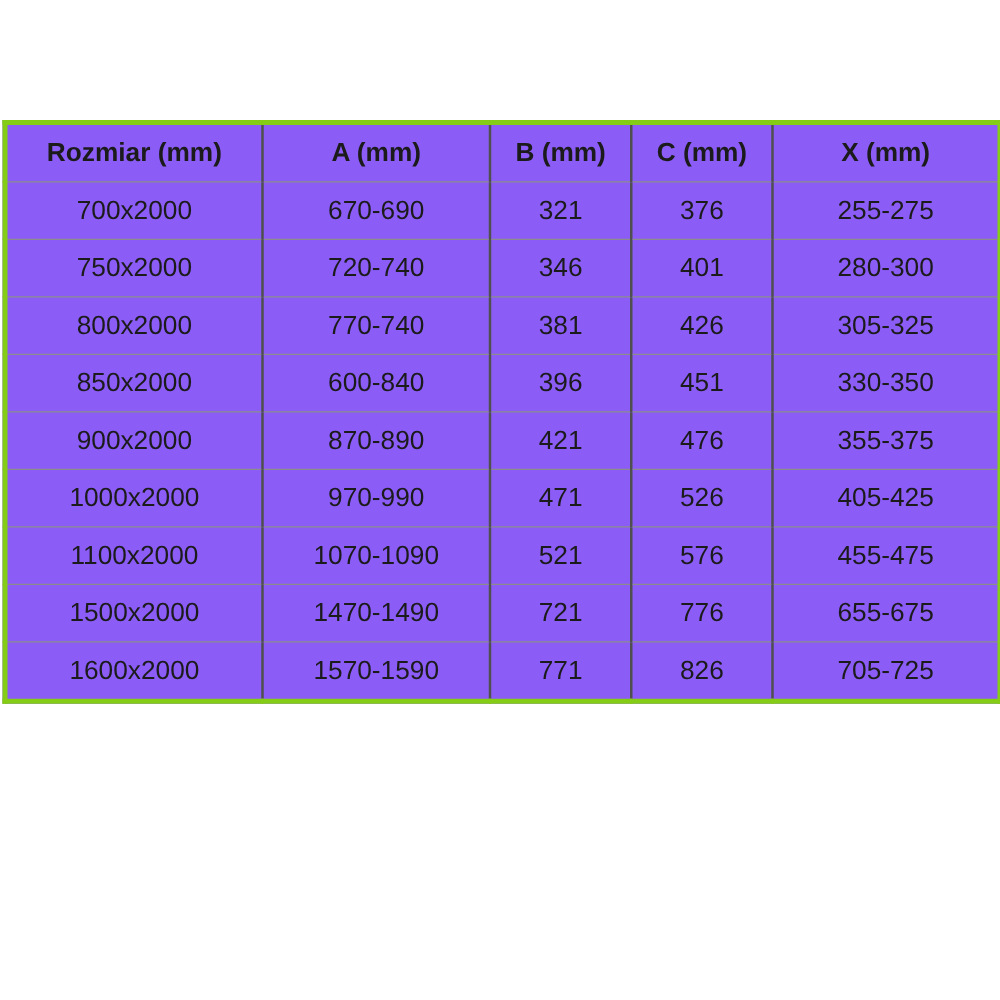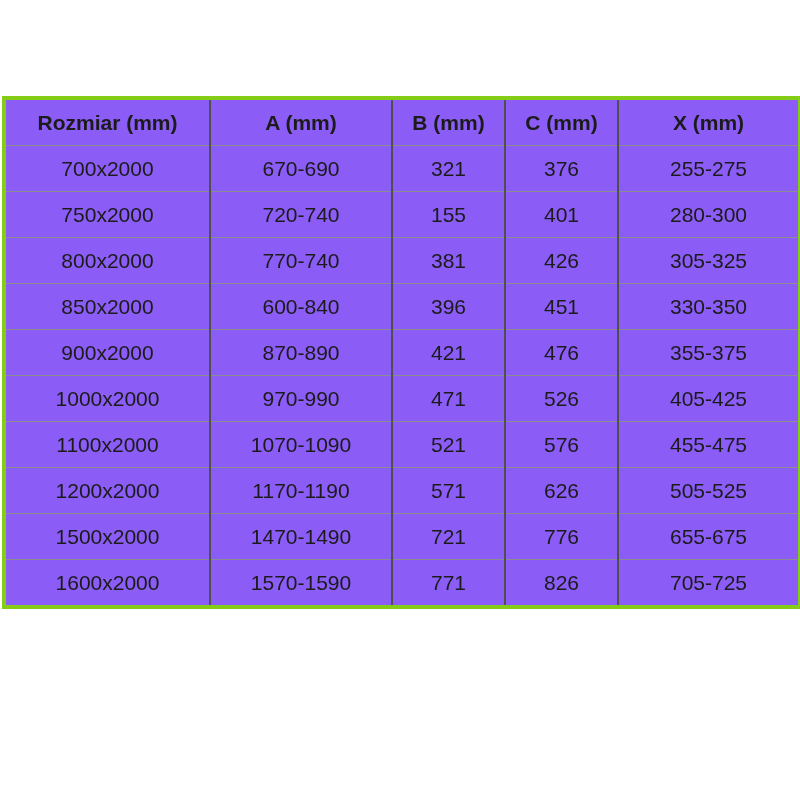--- a/index.html
+++ b/index.html
@@ -69,21 +69,21 @@
       <tr>
         <td>700x2000</td>
         <td>670-690</td>
         <td>321</td>
         <td>376</td>
         <td>255-275</td>
       </tr>
       <tr>
         <td>750x2000</td>
         <td>720-740</td>
-        <td>155</td>
+        <td>346</td>
         <td>401</td>
         <td>280-300</td>
       </tr>
       <tr>
         <td>800x2000</td>
         <td>770-740</td>
         <td>381</td>
         <td>426</td>
         <td>305-325</td>
       </tr>
@@ -109,27 +109,20 @@
         <td>405-425</td>
       </tr>
       <tr>
         <td>1100x2000</td>
         <td>1070-1090</td>
         <td>521</td>
         <td>576</td>
         <td>455-475</td>
       </tr>
       <tr>
-        <td>1200x2000</td>
-        <td>1170-1190</td>
-        <td>571</td>
-        <td>626</td>
-        <td>505-525</td>
-      </tr>
-      <tr>
         <td>1500x2000</td>
         <td>1470-1490</td>
         <td>721</td>
         <td>776</td>
         <td>655-675</td>
       </tr>
       <tr>
         <td>1600x2000</td>
         <td>1570-1590</td>
         <td>771</td>

